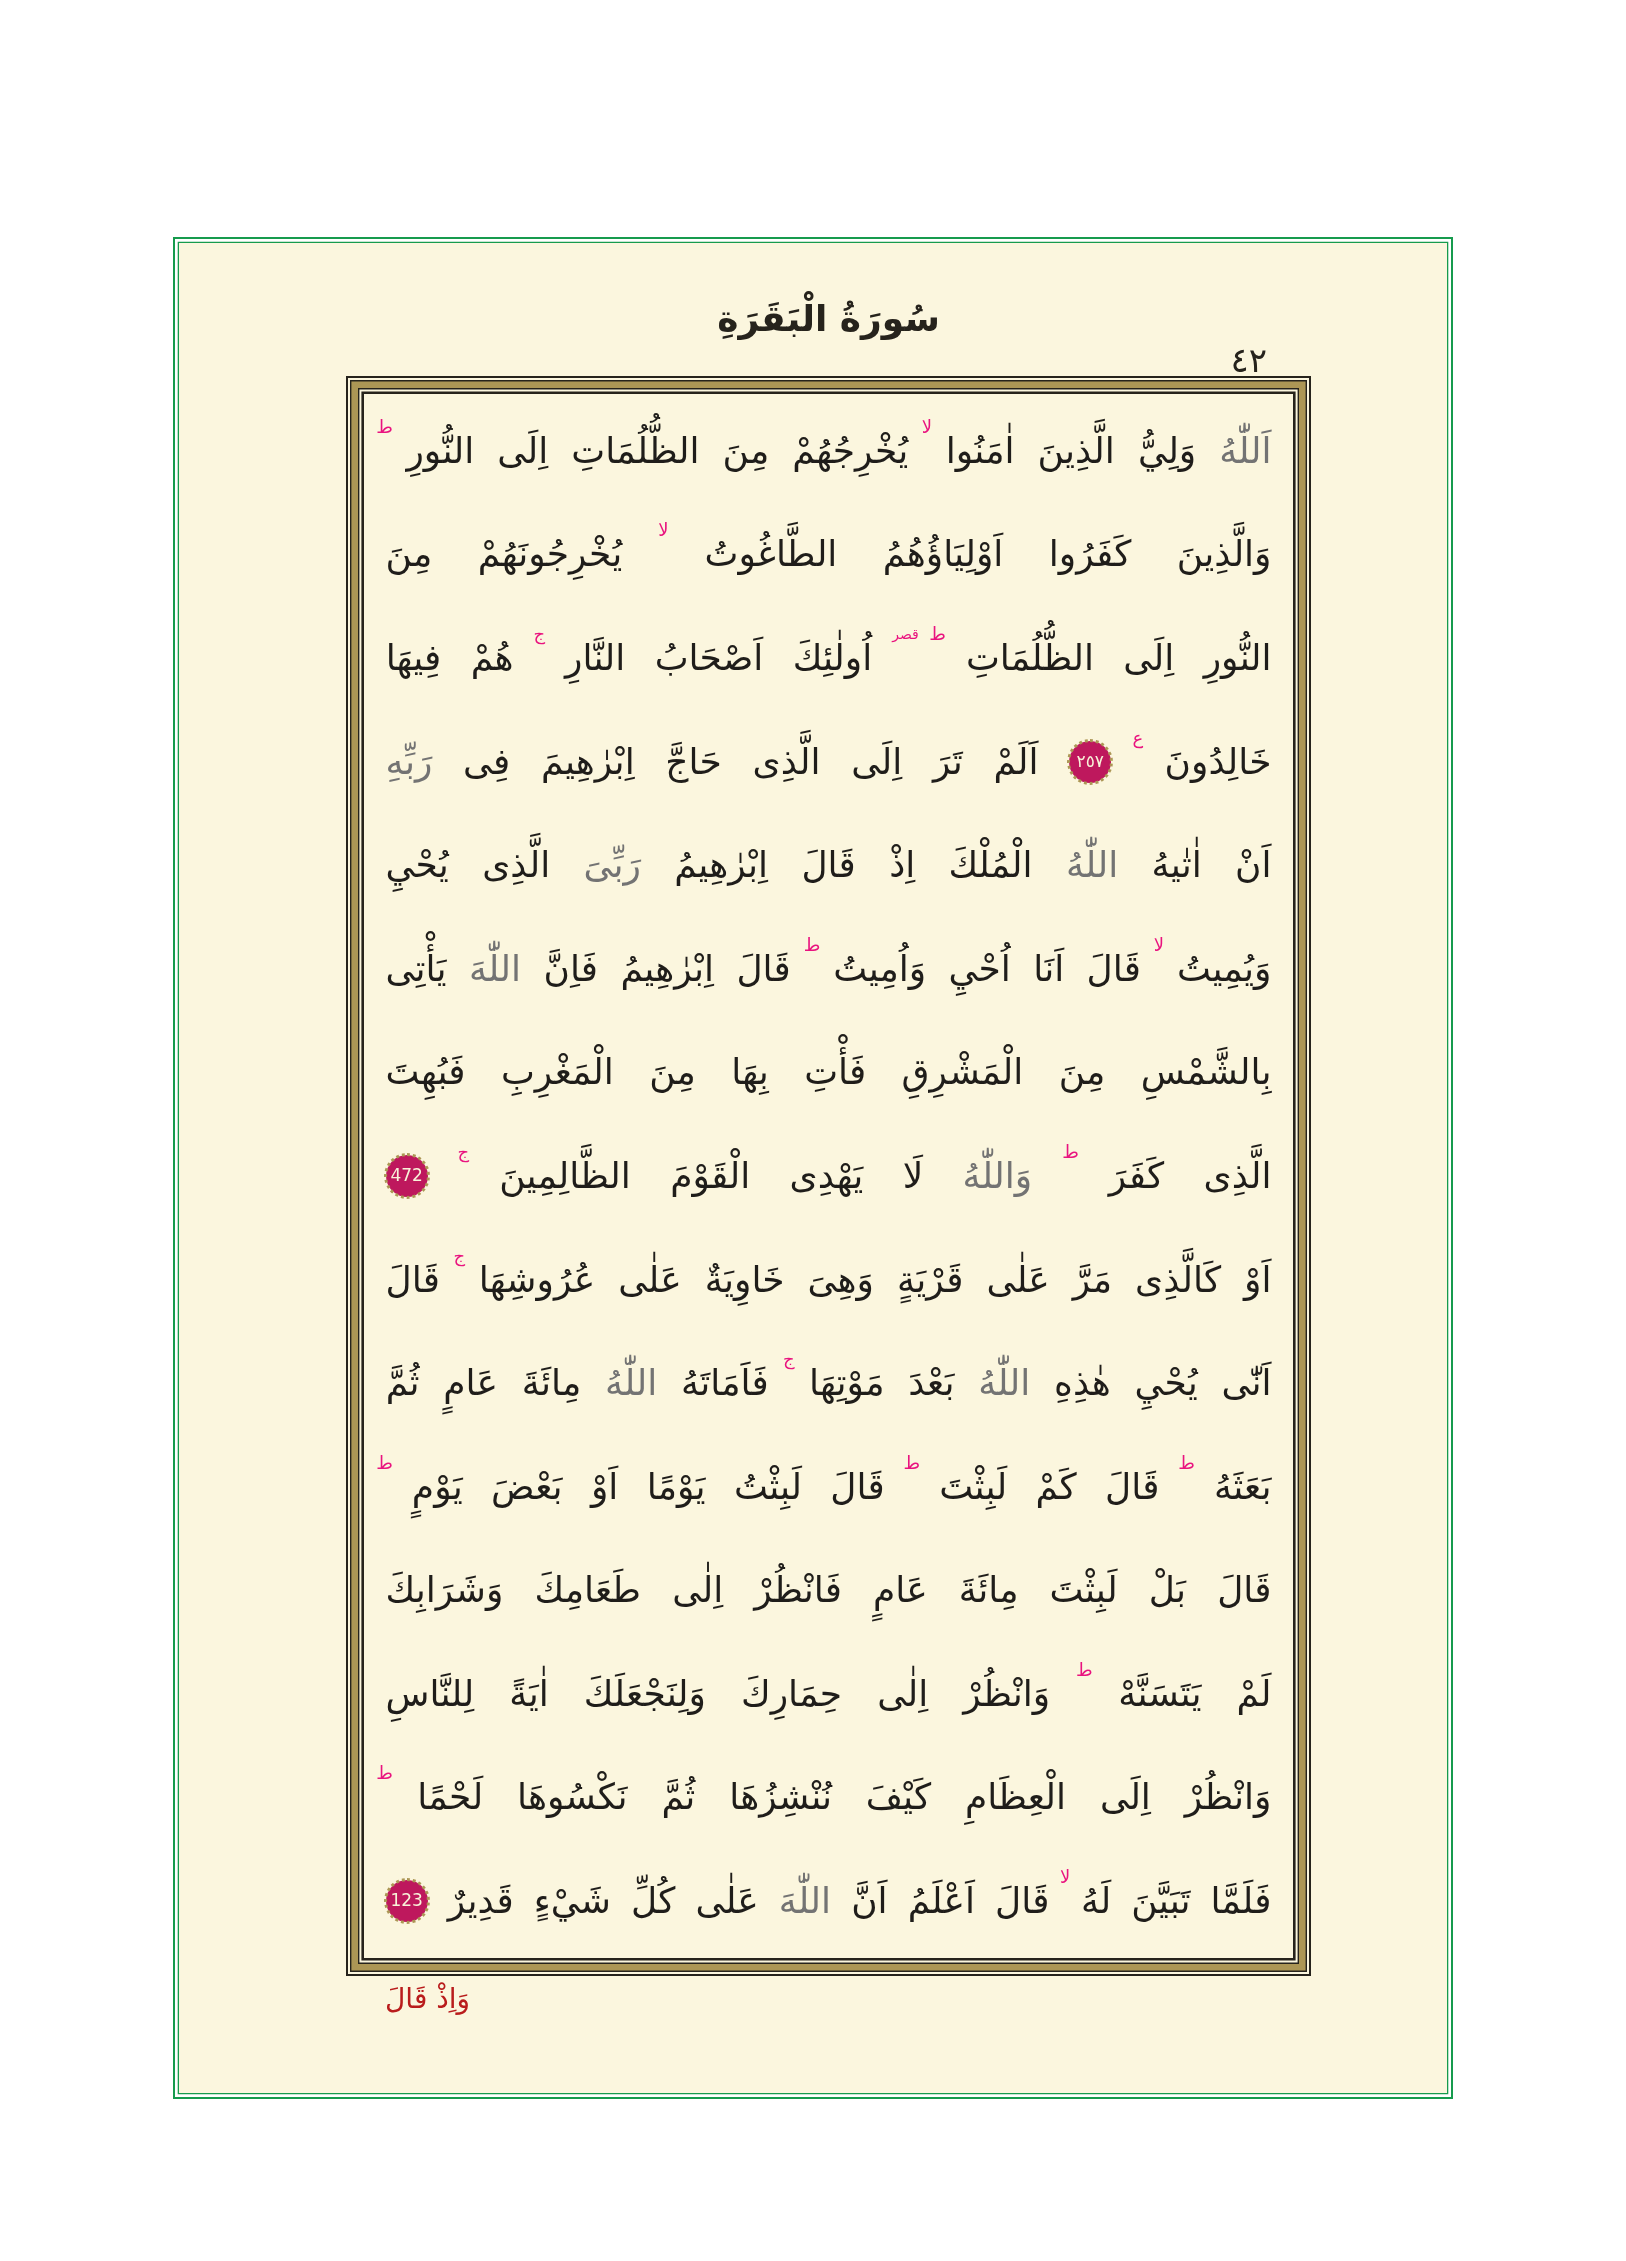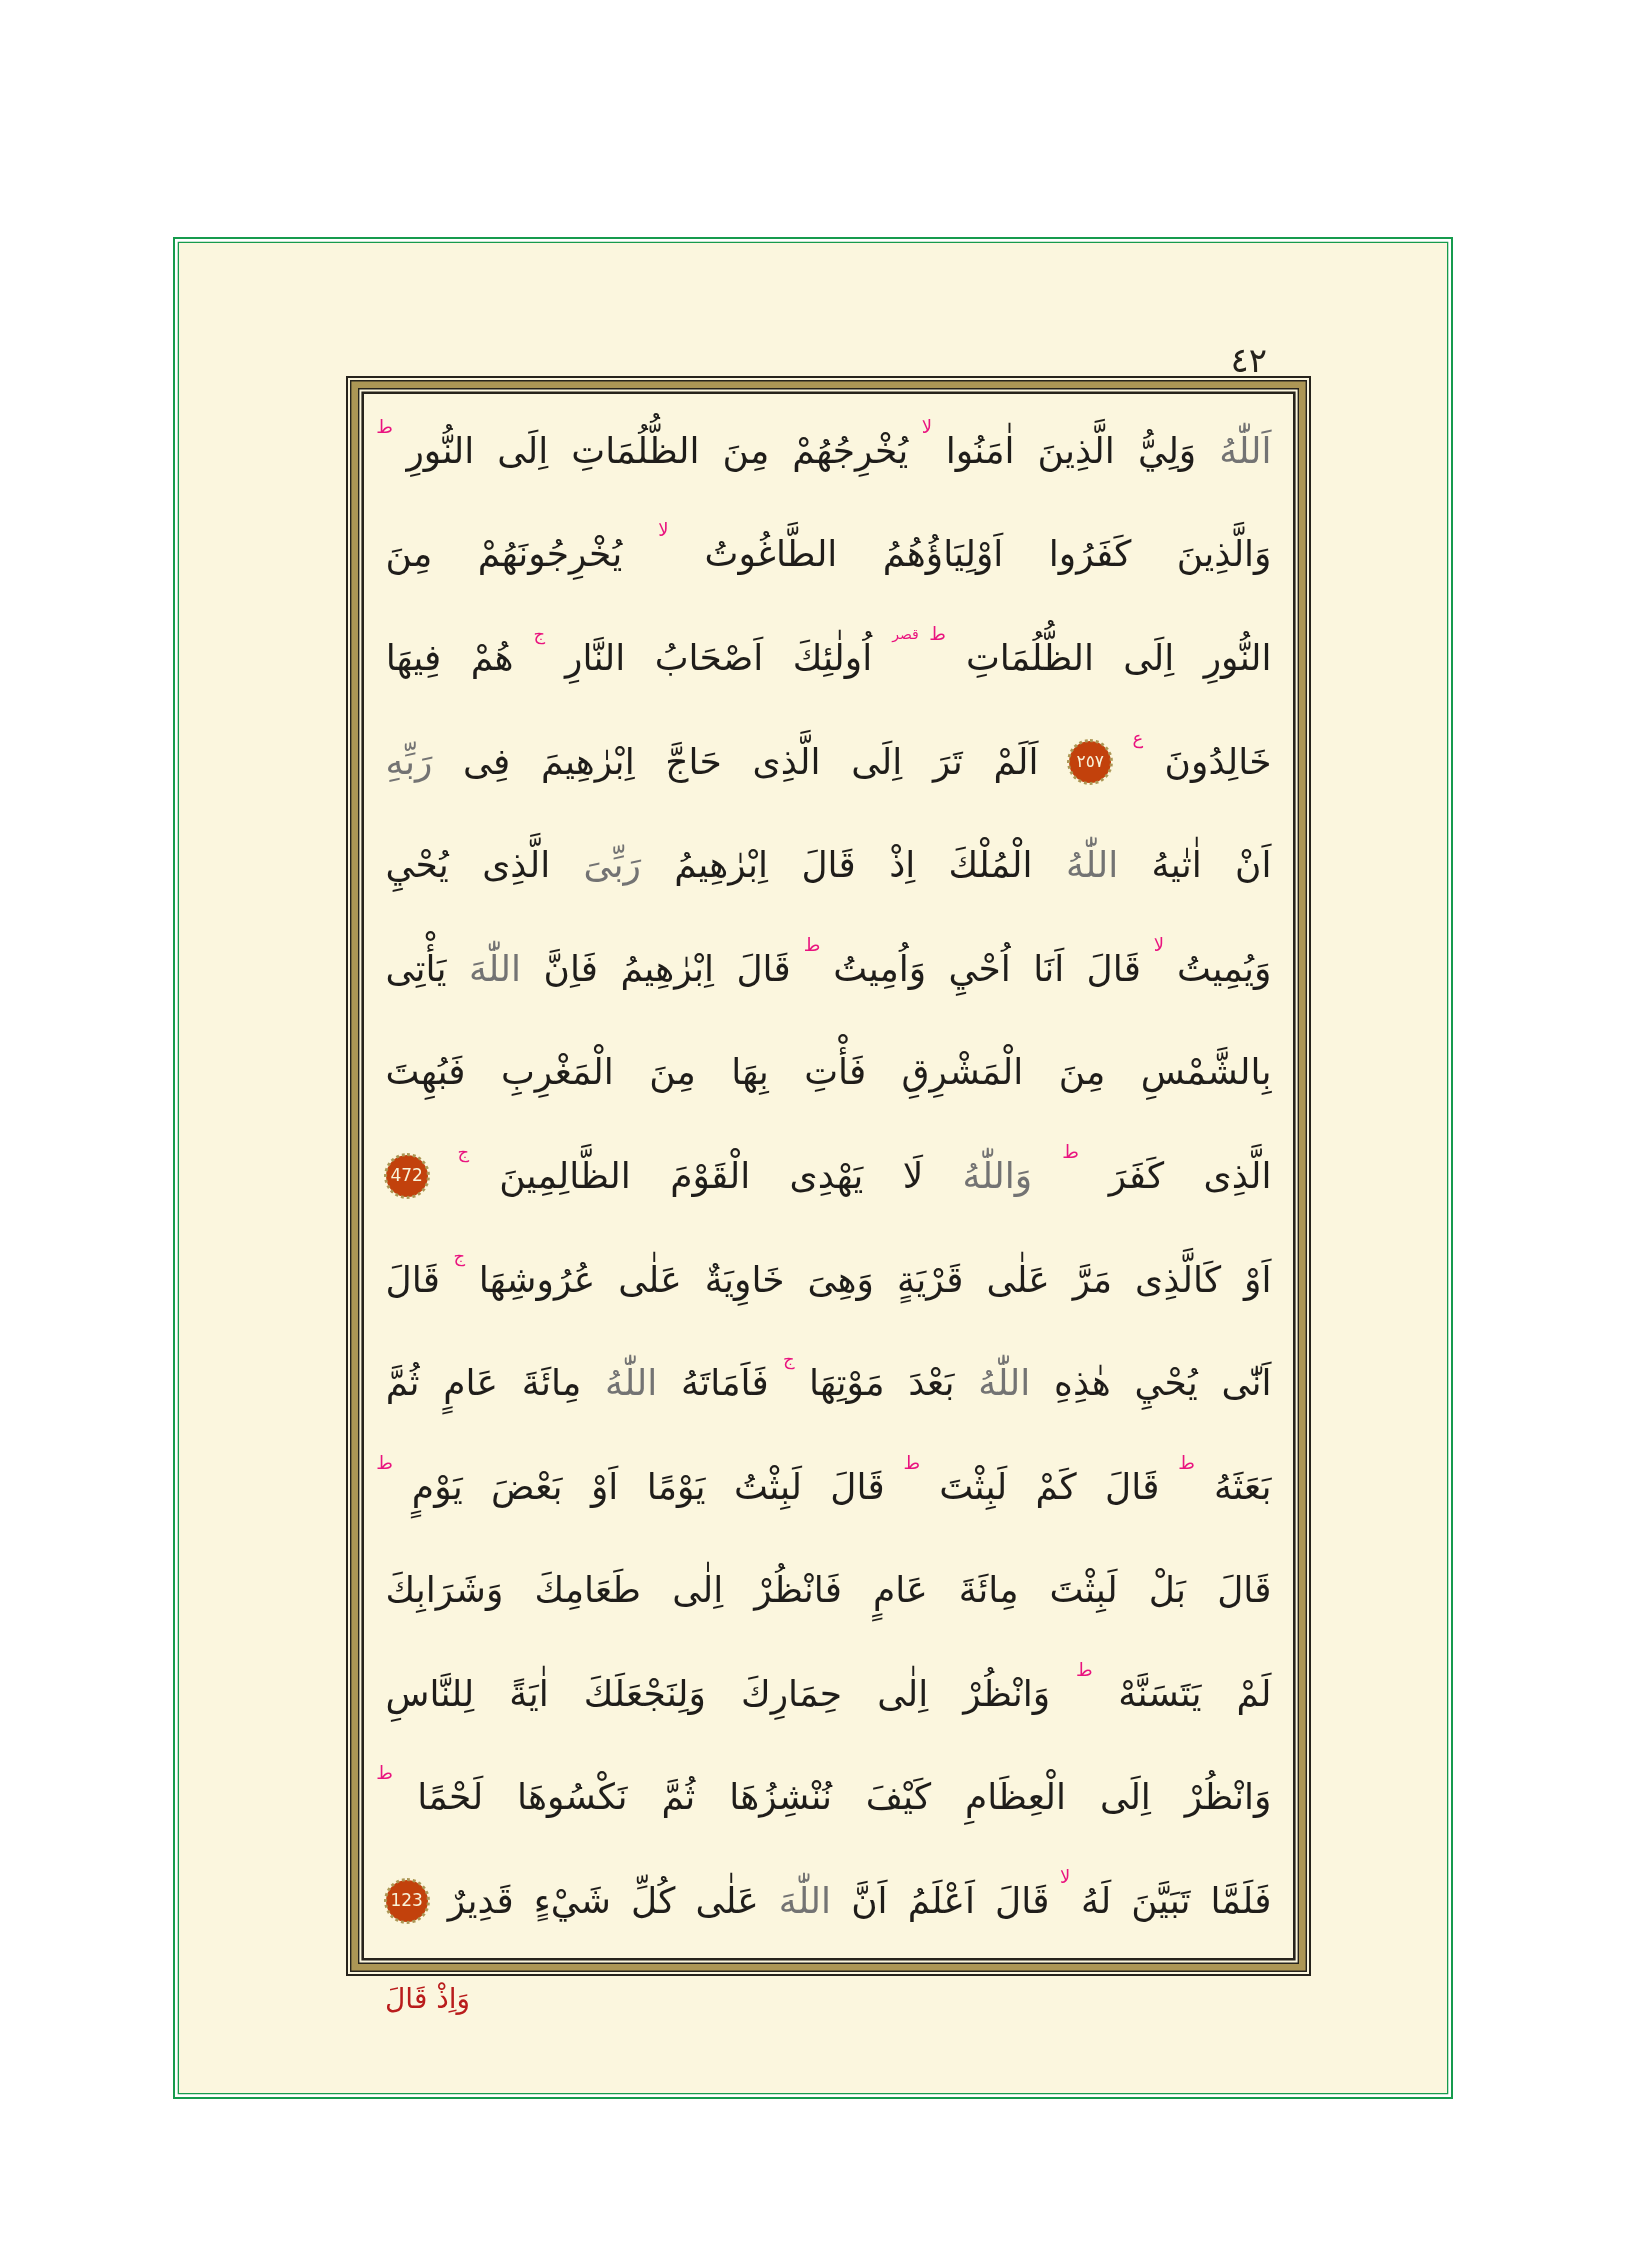--- a/index.html
+++ b/index.html
@@ -49,21 +49,21 @@
   }
   .word{unicode-bidi:isolate;}
   .hl{color:#737373;}
   .rumuz{
     color:#E9137F;font-size:18px;position:relative;top:-24px;margin:0 -9.4px;
     flex:0 0 auto;
   }
   .rumuz-word{font-size:14px;text-align:center;}
   .vmark{
     flex:0 0 auto;width:42px;height:42px;border-radius:50%;
-    background:#c2410c;color:#F8F3D9;
+    background:#be185d;color:#F8F3D9;
     outline:3.4px dotted #AC9655;outline-offset:-1.3px;
     display:inline-flex;align-items:center;justify-content:center;
     font-size:17px;line-height:1;direction:rtl;
   }
   
   .catchword{
     position:absolute;left:210px;top:1743px;
     font-size:28px;color:#b91c1c;direction:rtl;
   }
   .footer-page-number{
@@ -72,20 +72,21 @@
   }
 </style>
 </head>
 <body>
 
 <div class="canvas">
 
   <div class="page">
 
     <div class="header-band">
+      <div class="surah-title">سُورَةُ الْبَقَرَةِ</div>
       <div class="page-no-arabic">٤٢</div>
     </div>
 
     <div class="frame">
       <div class="mushaf-lines">
           <div class="mline">
             <span class="word hl">اَللّٰهُ</span>
             <span class="word">وَلِيُّ</span>
             <span class="word">الَّذِينَ</span>
             <span class="word">اٰمَنُوا</span>

